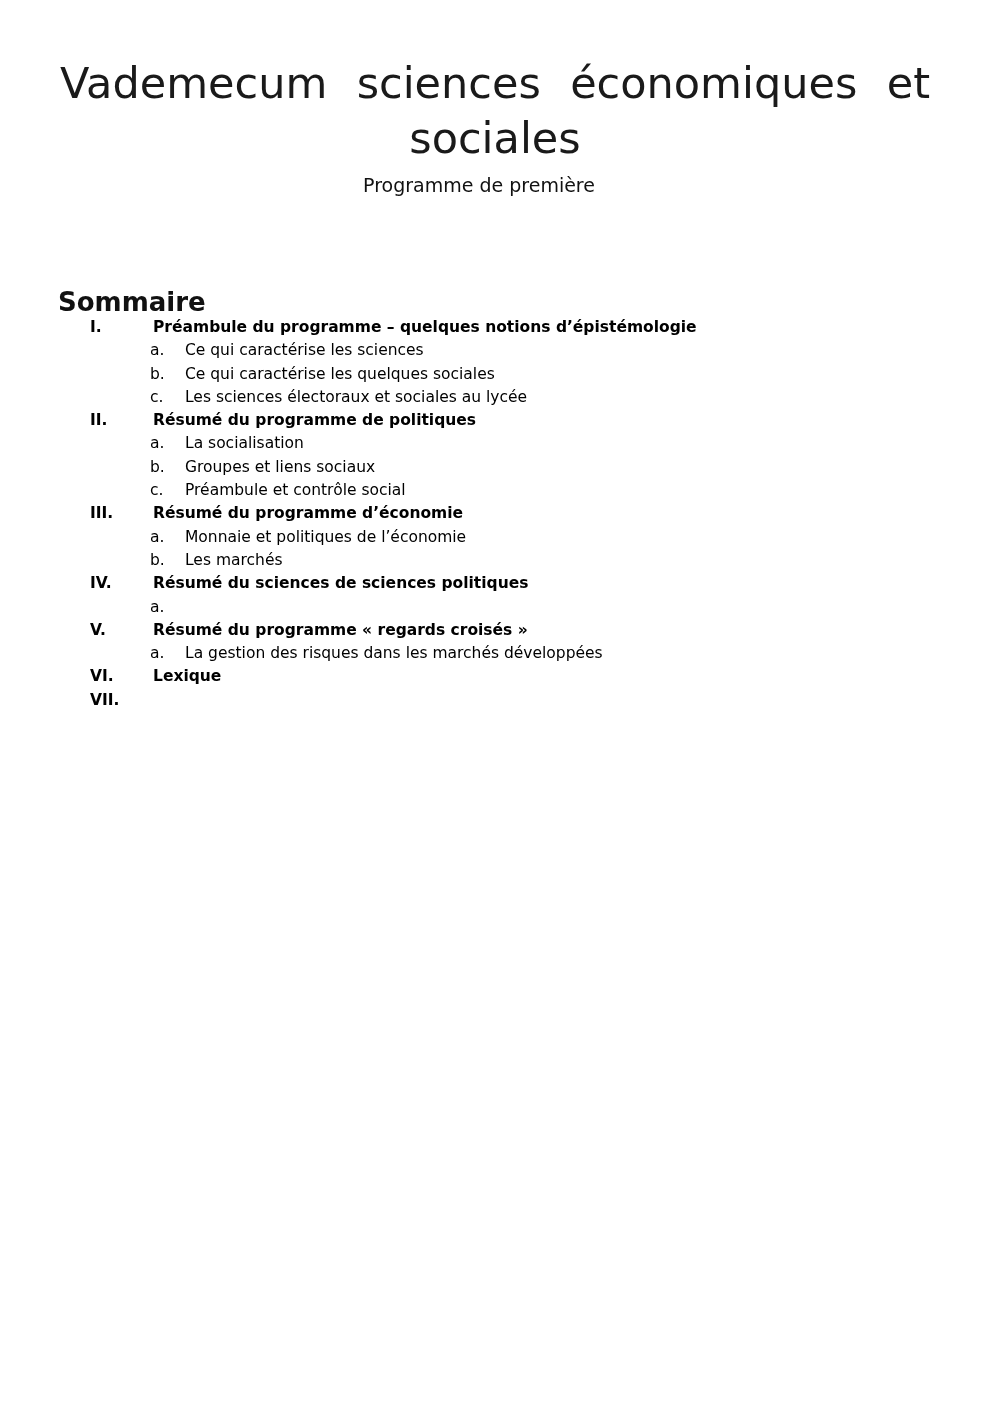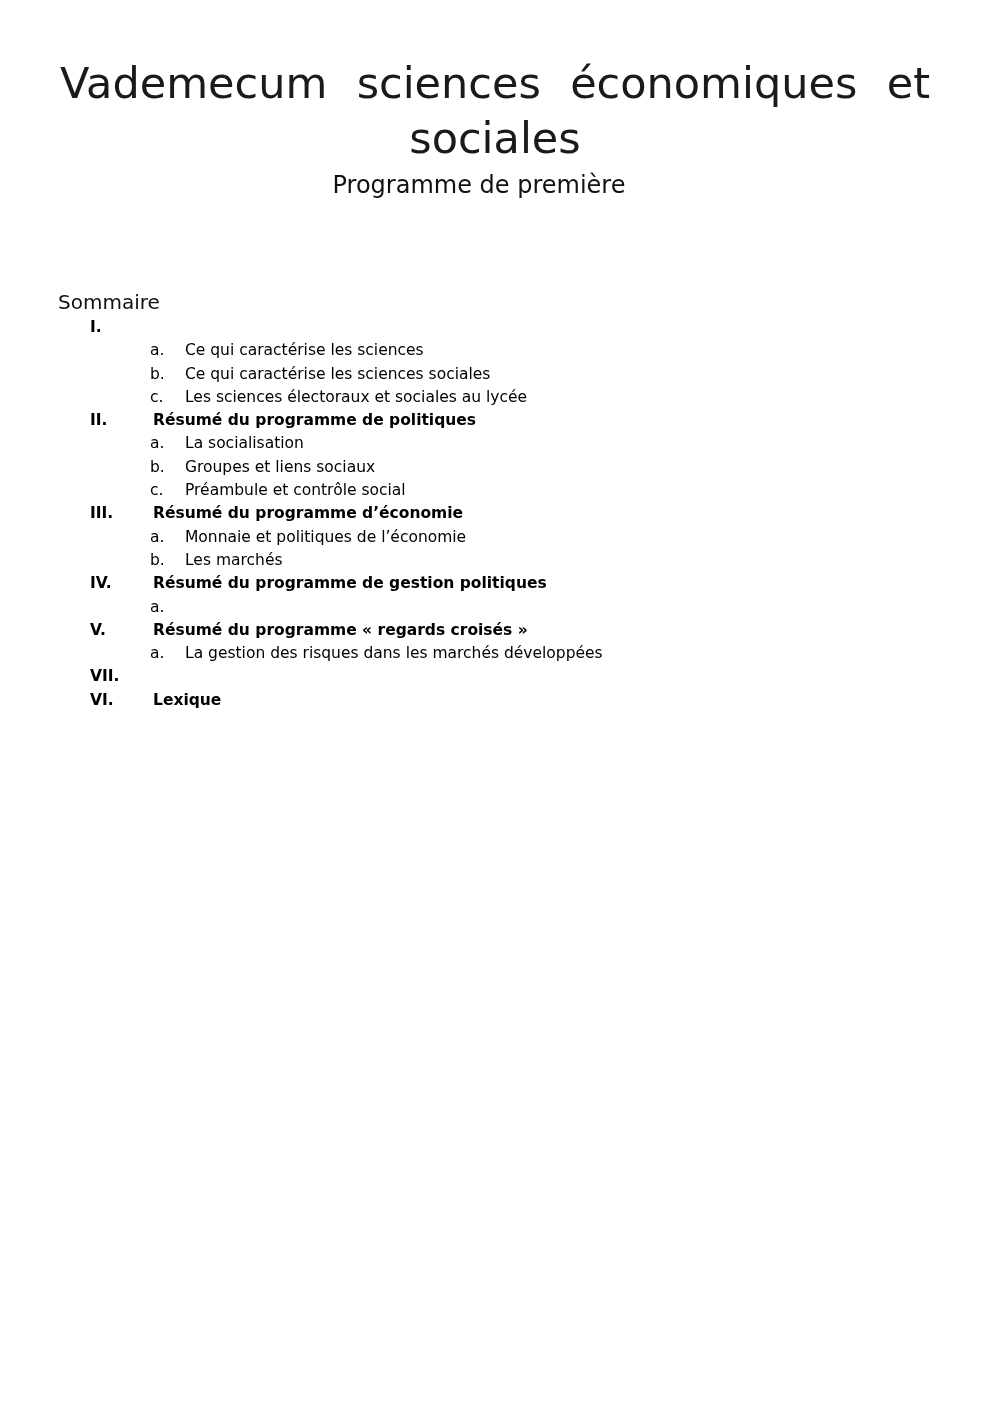--- a/index.html
+++ b/index.html
@@ -35,34 +35,34 @@
   .doc-title .line2 {
     text-align: center;
   }
 
   
   .doc-subtitle {
     position: absolute;
     top: 171px;
     left: 60px;
     width: 838px;        
-    font-size: 24px;
+    font-size: 19px;
     line-height: 28px;
     text-align: center;
     color: #111111;
   }
 
   
   .toc-heading {
     position: absolute;
     top: 285px;
     left: 58px;
-    font-size: 20px;
+    font-size: 26px;
     line-height: 34px;
-    font-weight: 400;
+    font-weight: 700;
     color: #111111;
   }
 
   
   .toc {
     position: absolute;
     top: 316px;
     left: 60px;
     width: 900px;
     font-size: 15.5px;
@@ -103,28 +103,29 @@
   </div>
 
   <div class="doc-subtitle">Programme de première</div>
 
   <div class="toc-heading">Sommaire</div>
 
   <div class="toc">
 
     <div class="toc-row main">
       <span class="numeral">I.</span>
+      <span class="title">Préambule du programme – quelques notions d’épistémologie</span>
     </div>
     <div class="toc-row sub">
       <span class="letter">a.</span>
       <span class="text">Ce qui caractérise les sciences</span>
     </div>
     <div class="toc-row sub">
       <span class="letter">b.</span>
-      <span class="text">Ce qui caractérise les sciences sociales</span>
+      <span class="text">Ce qui caractérise les quelques sociales</span>
     </div>
     <div class="toc-row sub">
       <span class="letter">c.</span>
       <span class="text">Les sciences électoraux et sociales au lycée</span>
     </div>
 
     <div class="toc-row main">
       <span class="numeral">II.</span>
       <span class="title">Résumé du programme de politiques</span>
     </div>
@@ -149,39 +150,39 @@
       <span class="letter">a.</span>
       <span class="text">Monnaie et politiques de l’économie</span>
     </div>
     <div class="toc-row sub">
       <span class="letter">b.</span>
       <span class="text">Les marchés</span>
     </div>
 
     <div class="toc-row main">
       <span class="numeral">IV.</span>
-      <span class="title">Résumé du programme de gestion politiques</span>
+      <span class="title">Résumé du sciences de sciences politiques</span>
     </div>
     <div class="toc-row sub">
       <span class="letter">a.</span>
     </div>
 
     <div class="toc-row main">
       <span class="numeral">V.</span>
       <span class="title">Résumé du programme « regards croisés »</span>
     </div>
     <div class="toc-row sub">
       <span class="letter">a.</span>
       <span class="text">La gestion des risques dans les marchés développées</span>
     </div>
 
     <div class="toc-row main">
-      <span class="numeral">VII.</span>
-      <span class="title"></span>
+      <span class="numeral">VI.</span>
+      <span class="title">Lexique</span>
     </div>
 
     <div class="toc-row main">
-      <span class="numeral">VI.</span>
-      <span class="title">Lexique</span>
+      <span class="numeral">VII.</span>
+      <span class="title"></span>
     </div>
 
   </div>
 </div>
 
 </body></html>

